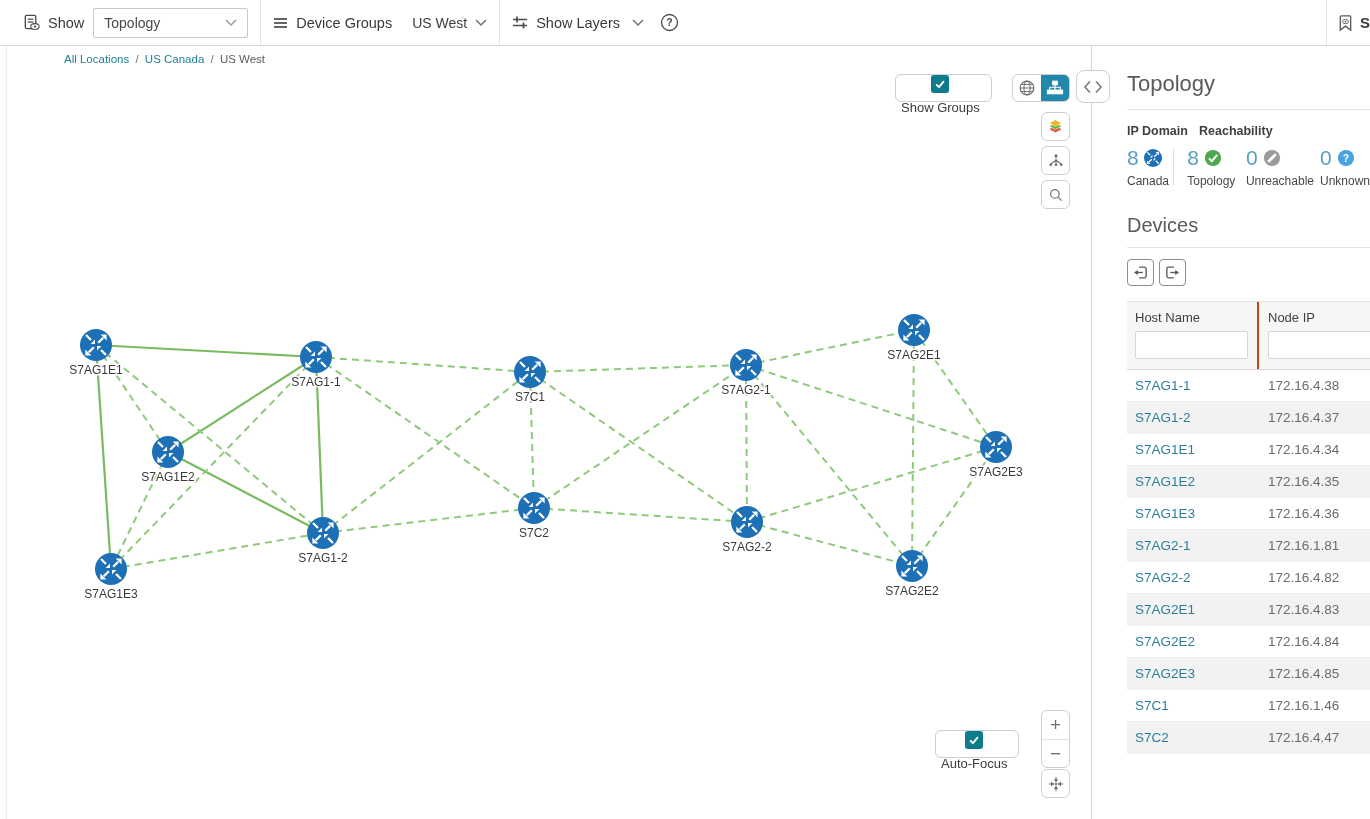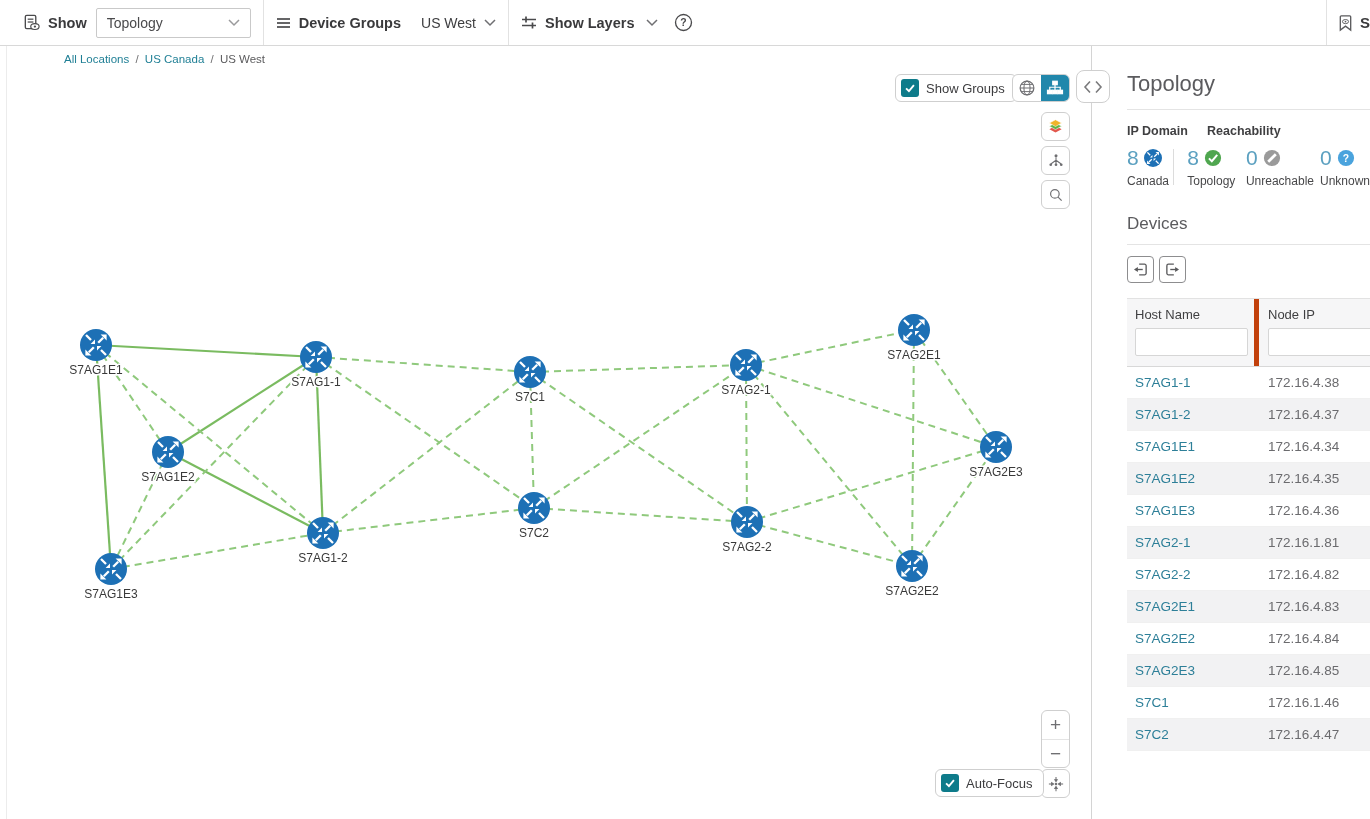--- a/index.html
+++ b/index.html
@@ -20,21 +20,21 @@
   html,body{margin:0;padding:0;}
   body{
     width:1370px;height:819px;position:relative;overflow:hidden;
     background:#fff;color:var(--txt);
     font-family:"Liberation Sans",sans-serif;font-size:14px;
   }
   
   .toolbar{position:absolute;top:0;left:0;right:0;height:46px;background:#fff;
     border-bottom:1px solid #d8d8d8;display:flex;align-items:center;padding-left:22px;}
   .tb-icon{display:flex;align-items:center;margin-right:7px;}
-  .tb-bold{font-weight:bold;font-size:14.5px;color:#3a3a3c;white-space:nowrap;}
+  .tb-bold{font-weight:normal;font-size:14.5px;color:#3a3a3c;white-space:nowrap;}
   .tb-select{width:155px;height:30px;border:1px solid #c9c9c9;border-radius:2px;
     display:flex;align-items:center;justify-content:space-between;padding:0 10px;
     margin-left:9px;font-size:14px;color:#4a4a4c;cursor:pointer;background:#fff;}
   .tb-sep{width:1px;align-self:stretch;background:#e2e2e2;margin:0 12px;}
   .tb-dd{display:flex;align-items:center;gap:8px;margin-left:20px;cursor:pointer;}
   .tb-dd-val{font-size:14px;color:#3e3e40;}
   .help-btn{margin-left:16px;display:flex;cursor:pointer;}
   .tb-right{position:absolute;right:0;top:0;height:45px;display:flex;align-items:center;}
   .tb-right .tb-sep{margin:0 10px;}
   .tb-partial{font-weight:bold;font-size:15px;color:#3a3a3c;margin-left:6px;}
@@ -48,21 +48,21 @@
   .map-edge{position:absolute;left:6px;top:0;bottom:0;width:1px;background:#ececec;}
   svg.topo{position:absolute;left:0;top:0;}
   .lk{fill:none;}
   .lk.dashed{stroke:var(--link-green);stroke-width:2;stroke-dasharray:7 5;}
   .lk.solid{stroke:var(--link-green-solid);stroke-width:2.2;}
   .nlabel{font-family:"Liberation Sans",sans-serif;font-size:12px;fill:#393939;
     text-anchor:middle;stroke:#fff;stroke-width:3px;paint-order:stroke;font-weight:400;}
   
   .pill{position:absolute;display:flex;align-items:center;gap:7px;height:28px;
     padding:0 11px 0 5px;background:#fff;border:1px solid #cfcfcf;border-radius:6px;
-    font-size:13px;color:#3c3c3e;cursor:pointer;}
+    font-size:13px;color:#3c3c3e;cursor:pointer;flex-direction:column;}
   .checkbox{width:18px;height:18px;border-radius:3px;background:var(--accent-teal);
     display:flex;align-items:center;justify-content:center;flex:none;}
   .seg{position:absolute;left:1012px;top:28px;width:58px;height:28px;border:1px solid #cfcfcf;
     border-radius:6px;display:flex;overflow:hidden;background:#fff;}
   .seg-btn{flex:1;display:flex;align-items:center;justify-content:center;cursor:pointer;}
   .seg-btn.sel{background:var(--selected-button-teal);}
   .sq-btn{position:absolute;left:1041px;width:29px;height:29px;background:#fff;
     border:1px solid #cfcfcf;border-radius:6px;display:flex;align-items:center;
     justify-content:center;cursor:pointer;}
   .zoomstack{position:absolute;left:1041px;top:664px;width:29px;height:58px;background:#fff;
@@ -72,39 +72,39 @@
   .z-btn:first-child{border-bottom:1px solid #e4e4e4;}
   .expander{position:absolute;left:1076px;top:70px;width:34px;height:33px;background:#fff;
     border:1px solid #cfcfcf;border-radius:8px;display:flex;align-items:center;
     justify-content:center;cursor:pointer;z-index:6;}
   
   .panel{position:absolute;left:1091px;top:46px;right:0;bottom:0;background:#fff;
     border-left:1px solid #d4d4d4;overflow:hidden;padding-left:35px;}
   .panel-title{font-size:22px;font-weight:400;color:#5b5b5e;margin-top:25px;}
   .hr{height:1px;background:#e4e4e4;margin-top:12px;}
   .stat-heads{display:flex;margin-top:14px;font-size:12.5px;font-weight:bold;color:#3f3f41;}
-  .stat-head1{width:80px;}
+  .stat-head1{width:72px;}
   .stat-row{display:flex;align-items:flex-start;margin-top:10px;}
   .stat{white-space:nowrap;}
   .stat-top{display:flex;align-items:center;gap:5px;}
   .stat-val{font-size:21px;font-weight:300;color:var(--stat-value-blue);line-height:20px;}
   .stat-label{font-size:12px;color:#48484a;margin-top:6px;}
   .stat1{width:58px;}
   .vdiv{width:1px;height:36px;background:#dcdcdc;margin:1px 13px 0 0;flex:none;}
   .stat2{width:66px;}
   .stat3{width:72px;margin-left:6px;}
   .stat4{margin-left:6px;}
-  .devices-title{font-size:17px;font-weight:400;color:#5b5b5e;margin-top:26px;}
+  .devices-title{font-size:20px;font-weight:400;color:#5b5b5e;margin-top:26px;}
   .dev-btns{display:flex;gap:5px;margin-top:11px;}
   .dev-btn{width:27px;height:27px;border:1px solid #8d8d8f;border-radius:4px;background:#fff;
     display:flex;align-items:center;justify-content:center;cursor:pointer;}
   .dtable{margin-top:15px;width:252px;font-size:13.5px;}
   .thead{background:#f6f6f7;border-top:1px solid #e2e2e2;border-bottom:1px solid #d8d8d8;display:flex;}
   .th{padding:8px 0 10px 8px;}
-  .th1{width:132px;border-right:5px solid #c2410c;}
+  .th1{width:132px;border-right:2px solid #c2410c;}
   .th2{flex:1;padding-left:9px;}
   .th-label{font-size:13px;color:#3f3f41;}
   .filter-input{margin-top:6px;width:113px;height:28px;border:1px solid #d6d6d6;border-radius:2px;
     background:#fff;display:block;outline:none;font-family:"Liberation Sans",sans-serif;
     font-size:13px;padding:0 6px;}
   .th2 .filter-input{width:104px;}
   .trow{display:flex;height:32px;align-items:center;border-bottom:1px solid #f0f0f0;}
   .trow.even{background:#f2f2f3;}
   .td-host{width:132px;padding-left:8px;color:var(--hyperlink-teal);cursor:pointer;}
   .td-ip{color:#6b6b6e;padding-left:9px;text-align:right;}
@@ -356,21 +356,21 @@
           <polygon points="10.4,6.2 13.6,6.2 12,8.8"></polygon>
         <path d="M12,21.5 V17.5"></path>
           <polygon points="10.4,17.8 13.6,17.8 12,15.2"></polygon>
         <path d="M2.5,12 H6.5"></path>
           <polygon points="6.2,10.4 6.2,13.6 8.8,12"></polygon>
         <path d="M21.5,12 H17.5"></path>
           <polygon points="17.8,10.4 17.8,13.6 15.2,12"></polygon>
       </g>
     </svg>
   </div>
-  <div class="pill" style="left:935px;top:723px;">
+  <div class="pill" style="left:935px;top:684px;">
     <span class="checkbox">
       <svg width="12" height="10" viewBox="0 0 16 14">
         <polyline points="2.5,7.5 6.5,11.5 13.5,3" fill="none" stroke="#fff" stroke-width="2.6"></polyline>
       </svg>
     </span>
     <span>Auto-Focus</span>
   </div>
 </div>
 
 <div class="expander">

